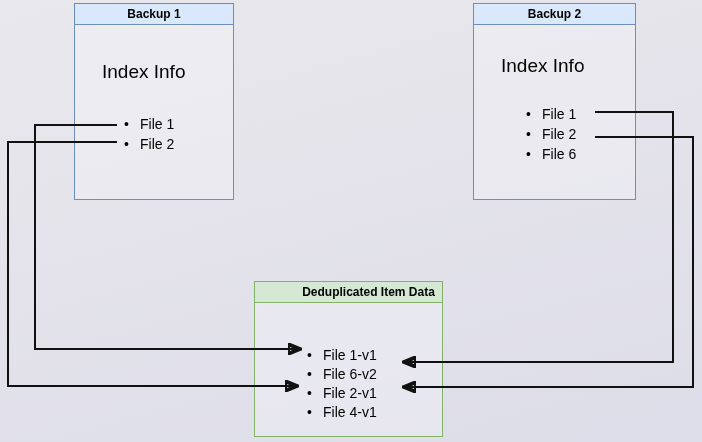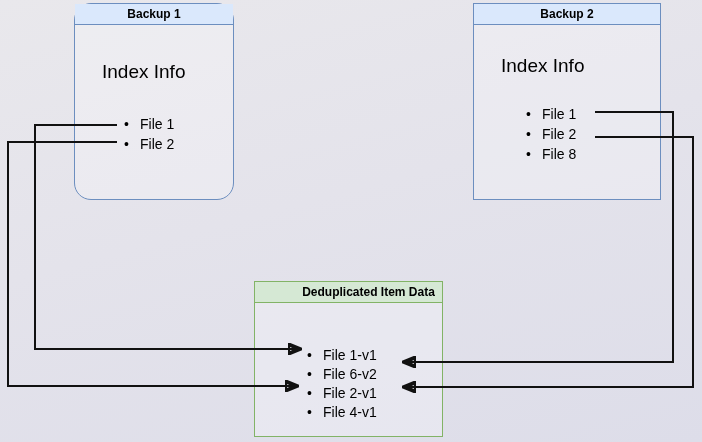--- a/index.html
+++ b/index.html
@@ -28,22 +28,22 @@
     line-height: 20px;
     text-align: center;
     font-size: 12px;
     font-weight: bold;
     border-bottom: 1.5px solid #6c8ebf;
     background: #dae8fc;
   }
   .node.green { border-color: #82b366; }
   .node.green .hdr { border-color: #82b366; background: #d5e8d4; padding-left: 40px; }
 
-  #backup1 { left: 74px;  top: 3px;   width: 160px; height: 197px; border-radius: 17px; }
-  #backup2 { left: 473px; top: 3px;   width: 188px; height: 197px; }
+  #backup1 { left: 74px;  top: 3px;   width: 160px; height: 197px; }
+  #backup2 { left: 473px; top: 3px;   width: 163px; height: 197px; }
   #dedup   { left: 254px; top: 281px; width: 189px; height: 156px; }
 
   .index-label {
     position: absolute;
     left: 27px;
     font-size: 19px;
     white-space: nowrap;
   }
   #backup1 .index-label { top: 57px; }
   #backup2 .index-label { top: 51px; }
@@ -98,21 +98,21 @@
       <li>File 2</li>
     </ul>
   </div>
 
   <div class="node" id="backup2">
     <div class="hdr">Backup 2</div>
     <div class="index-label">Index Info</div>
     <ul class="files">
       <li>File 1</li>
       <li>File 2</li>
-      <li>File 8</li>
+      <li>File 6</li>
     </ul>
   </div>
 
   <div class="node green" id="dedup">
     <div class="hdr">Deduplicated Item Data</div>
     <ul class="files">
       <li>File 1-v1</li>
       <li>File 6-v2</li>
       <li>File 2-v1</li>
       <li>File 4-v1</li>

